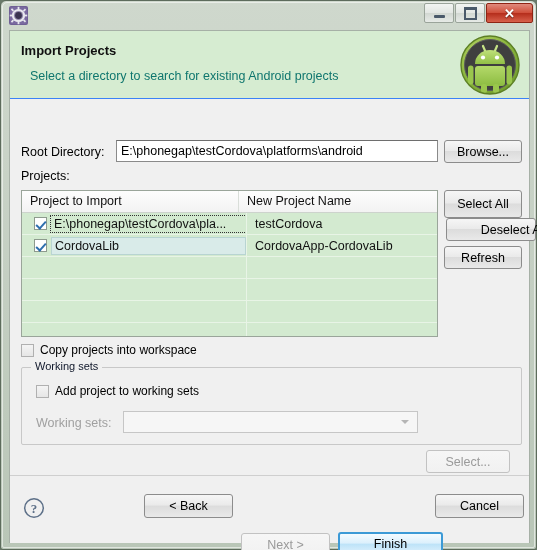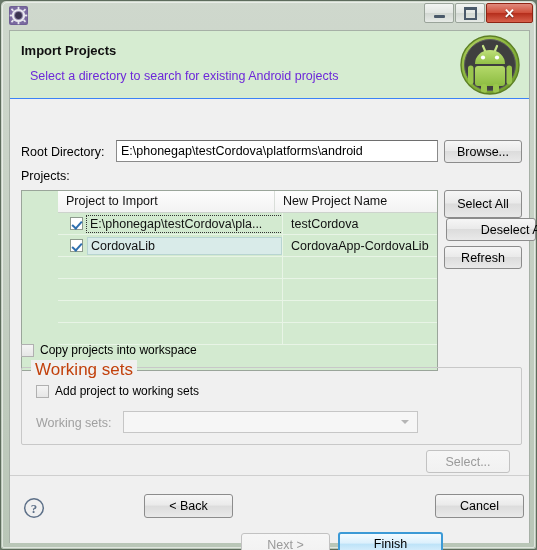--- a/index.html
+++ b/index.html
@@ -112,21 +112,21 @@
     position: absolute;
     left: 11px; top: 12px;
     font-size: 13px;
     font-weight: bold;
     color: #101010;
   }
   #banner-sub {
     position: absolute;
     left: 20px; top: 38px;
     font-size: 12.5px;
-    color: #6d28d9;
+    color: #0f766e;
   }
   #android-logo {
     position: absolute;
     right: 8px; top: 3px;
     width: 62px; height: 62px;
   }
 
   
   #body-area {
     position: absolute;
@@ -162,26 +162,25 @@
     left: 434px; top: 41px;
     width: 78px; height: 23px;
   }
 
   #projects-label { left: 11px; top: 70px; }
 
   
   #table-wrap {
     position: absolute;
     left: 11px; top: 91px;
-    width: 417px; height: 181px;
+    width: 417px; height: 147px;
     box-sizing: border-box;
     border: 1px solid #9aa59a;
     background: #d3ead0;
     overflow: hidden;
-    padding-left: 36px;
   }
   #table-header {
     display: flex;
     height: 21px;
     background: linear-gradient(to bottom, #fdfdfd 0%, #f3f3f3 100%);
     border-bottom: 1px solid #cdd3cd;
   }
   .th {
     box-sizing: border-box;
     padding: 3px 0 0 8px;
@@ -308,22 +307,22 @@
     width: 501px; height: 78px;
     box-sizing: border-box;
     border: 1px solid #c8c8c8;
     border-radius: 2px;
   }
   #working-sets-legend {
     position: absolute;
     left: 9px; top: -8px;
     background: #f0f0f0;
     padding: 0 4px;
-    font-size: 17px;
-    color: #c2410c;
+    font-size: 11px;
+    color: #0f172a;
   }
   #add-to-ws-row {
     position: absolute;
     left: 14px; top: 16px;
     display: flex;
     align-items: center;
   }
   #ws-select-label {
     position: absolute;
     left: 14px; top: 48px;

